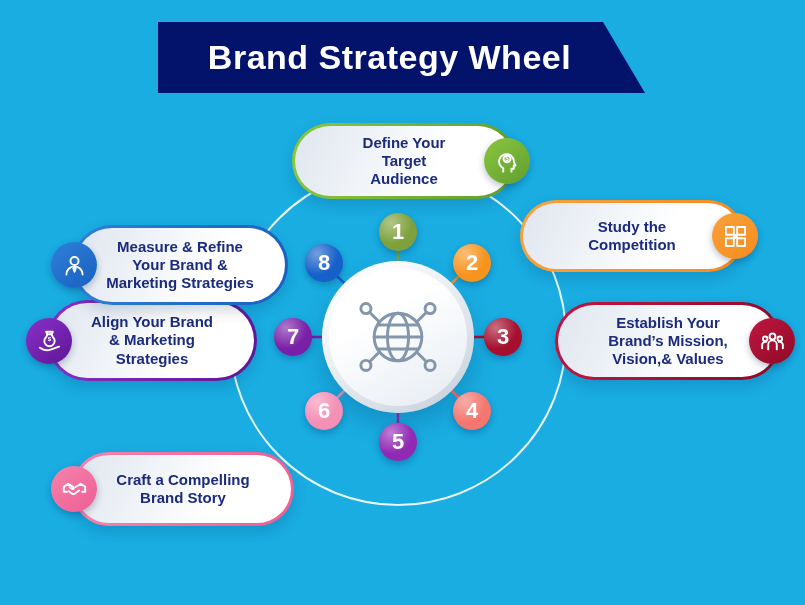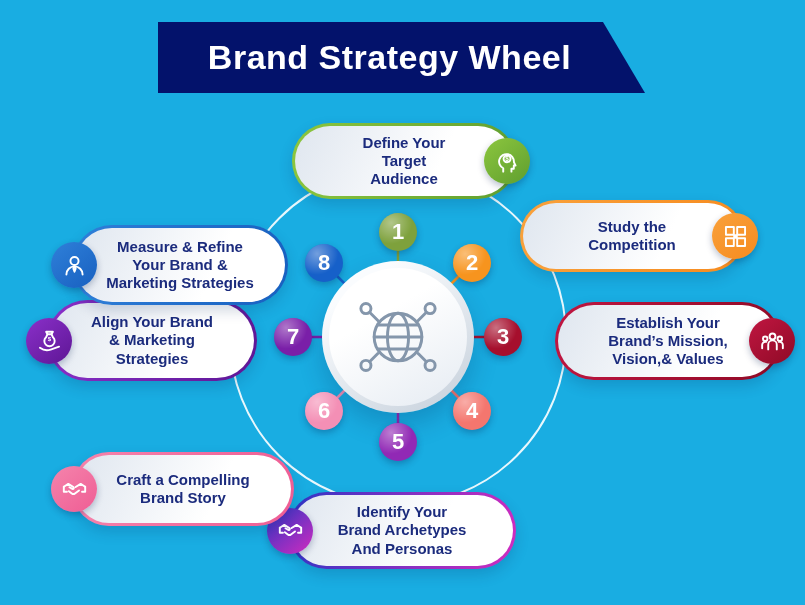--- a/index.html
+++ b/index.html
@@ -172,47 +172,34 @@
         <path d="M8.2 19v-4.2a3.8 3.8 0 0 1 7.6 0V19"></path>
         <circle cx="5.5" cy="9.5" r="2"></circle>
         <path d="M2.8 18v-3a2.7 2.7 0 0 1 3.4-2.6"></path>
         <circle cx="18.5" cy="9.5" r="2"></circle>
         <path d="M21.2 18v-3a2.7 2.7 0 0 0-3.4-2.6"></path>
       </svg>
     </span>
   </div>
 
 
-  <div class="pill p5 icon-left" style="--c1: #2D35C5; --c2: #D12BBF; --bc: #9129B5;">
-    <span class="label">Identify Your
-Brand Archetypes
-And Personas</span>
+
+  <div class="pill p6 icon-left" style="--c1: #F584AC; --c2: #EF5D94; --bc: #F48FB5;">
+    <span class="label">Craft a Compelling
+Brand Story</span>
     <span class="pill-icon">
       <svg viewBox="0 0 24 24">
         <path d="M2.5 9.5 6.5 7l4.5 2.8c1 .7.2 2.1-.9 1.7L7.5 10"></path>
         <path d="M21.5 9.5 17.5 7 13 9.8"></path>
         <path d="M7 13.5l2.6 2c.9.7 2 .7 2.8 0l3.6-2.7"></path>
         <path d="M2.5 9.5v4.5h2.8M21.5 9.5v4.5h-2.8"></path>
       </svg>
     </span>
   </div>
 
-  <div class="pill p6 icon-left" style="--c1: #F584AC; --c2: #EF5D94; --bc: #F48FB5;">
-    <span class="label">Craft a Compelling
-Brand Story</span>
-    <span class="pill-icon">
-      <svg viewBox="0 0 24 24">
-        <path d="M2.5 9.5 6.5 7l4.5 2.8c1 .7.2 2.1-.9 1.7L7.5 10"></path>
-        <path d="M21.5 9.5 17.5 7 13 9.8"></path>
-        <path d="M7 13.5l2.6 2c.9.7 2 .7 2.8 0l3.6-2.7"></path>
-        <path d="M2.5 9.5v4.5h2.8M21.5 9.5v4.5h-2.8"></path>
-      </svg>
-    </span>
-  </div>
-
   <div class="pill p7 icon-left" style="--c1: #8A30C9; --c2: #5E1695; --bc: #7A1FA8;">
     <span class="label">Align Your Brand
 &amp; Marketing
 Strategies</span>
     <span class="pill-icon">
       <svg viewBox="0 0 24 24">
         <path d="M10.2 6.5 9 4.2h6l-1.2 2.3"></path>
         <path d="M10.2 6.5h3.6l1.3 2.6a4.6 4.6 0 1 1-6.2 0z"></path>
         <text x="12" y="12.8" font-size="5.4" text-anchor="middle">$</text>
         <path d="M3.5 18.5c3 2.2 6.5 2.6 9.5 1.6l7.5-2.6"></path>

